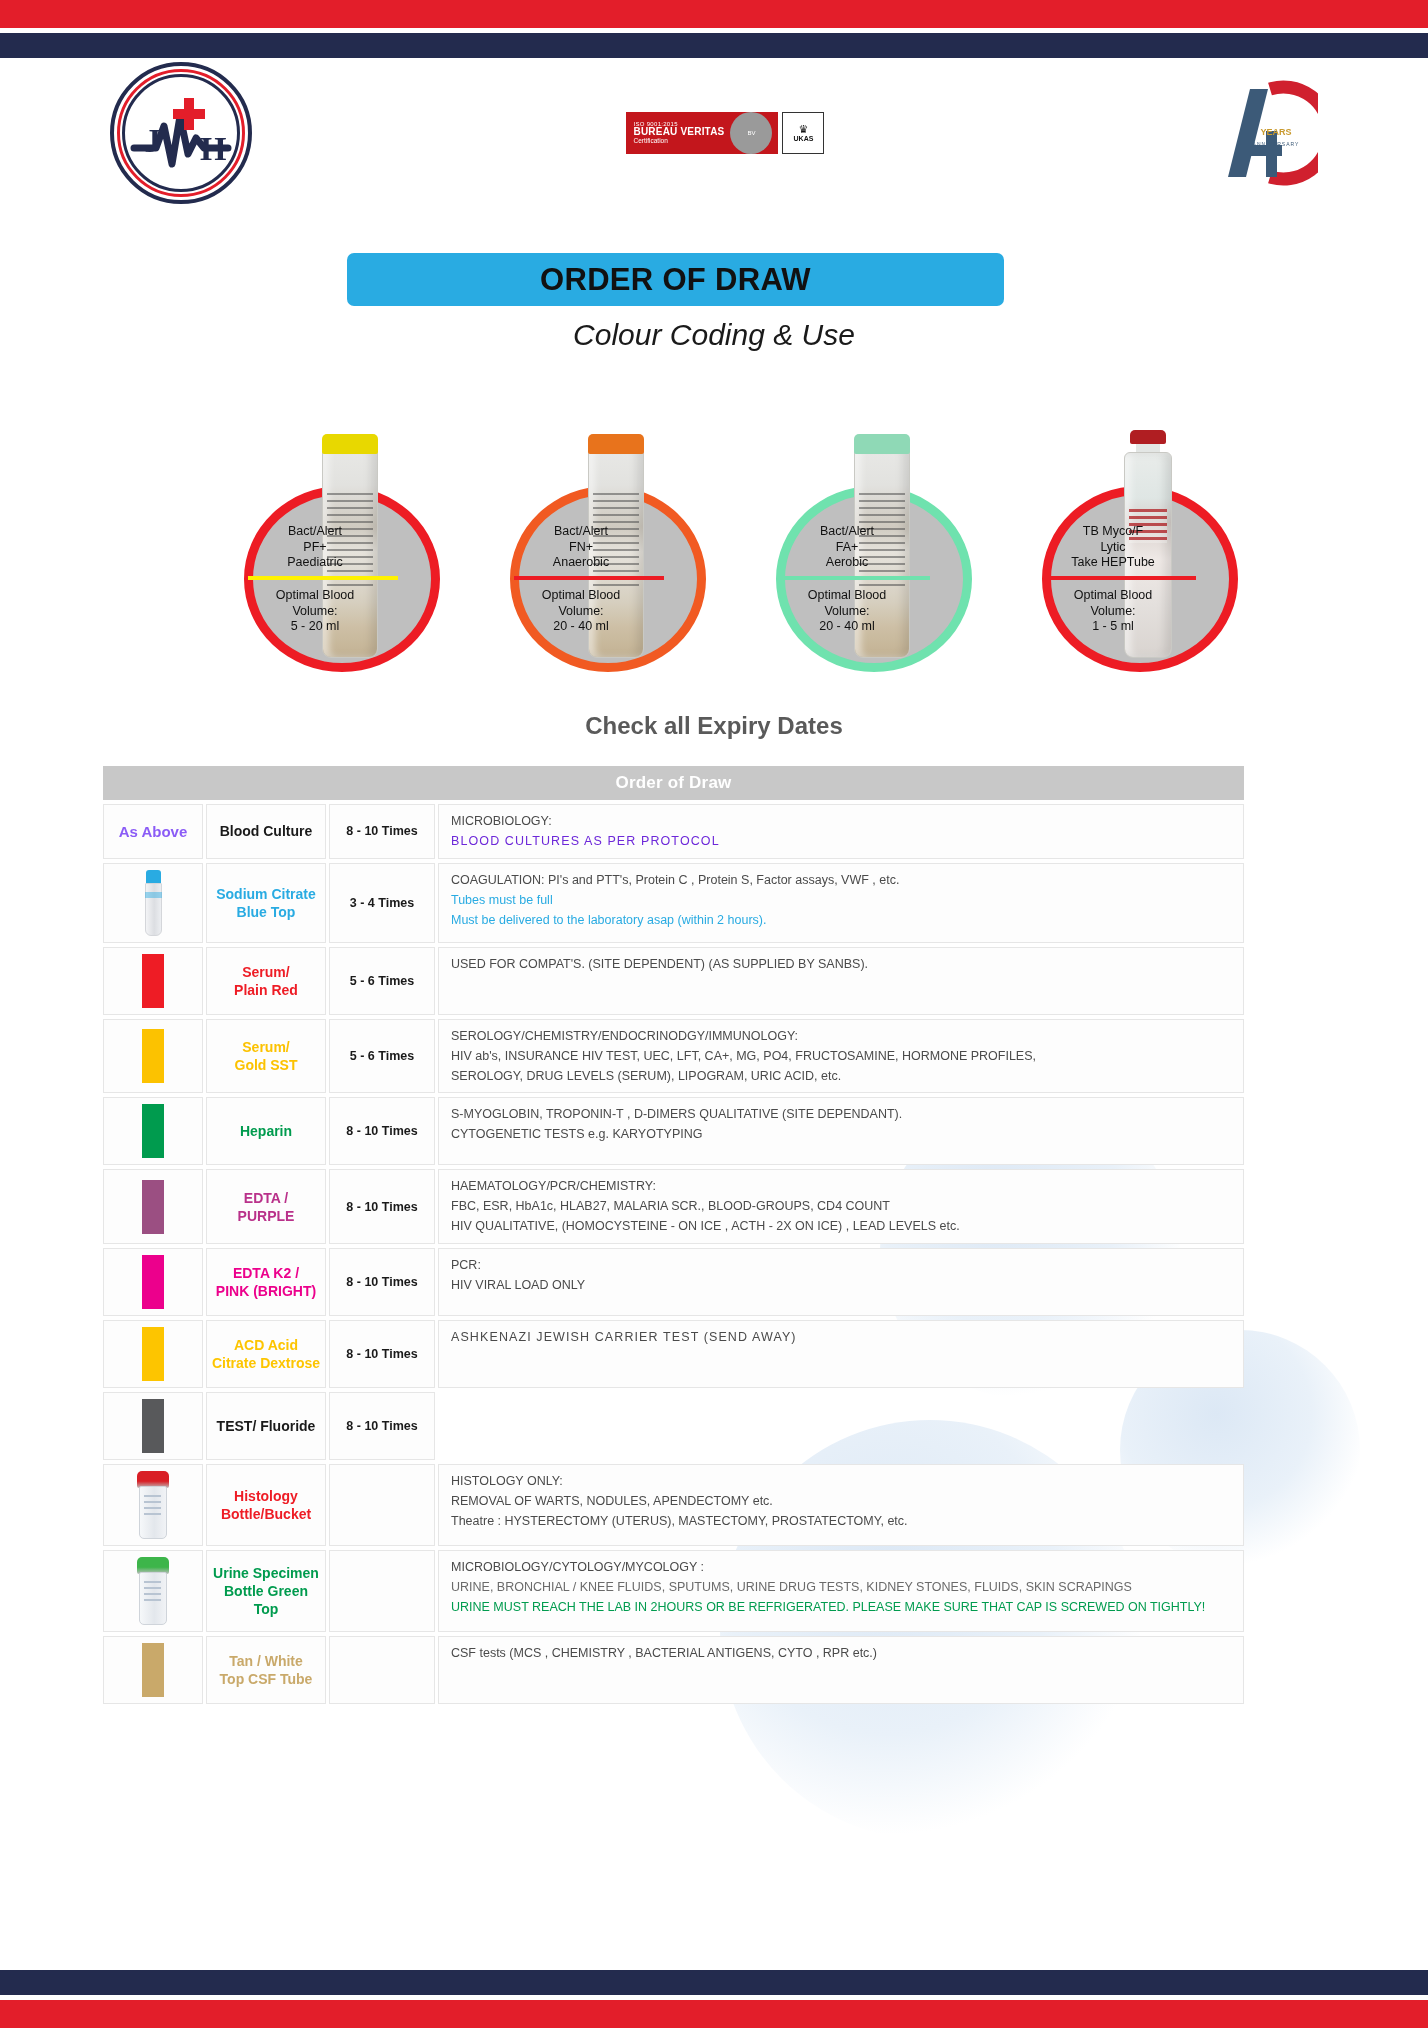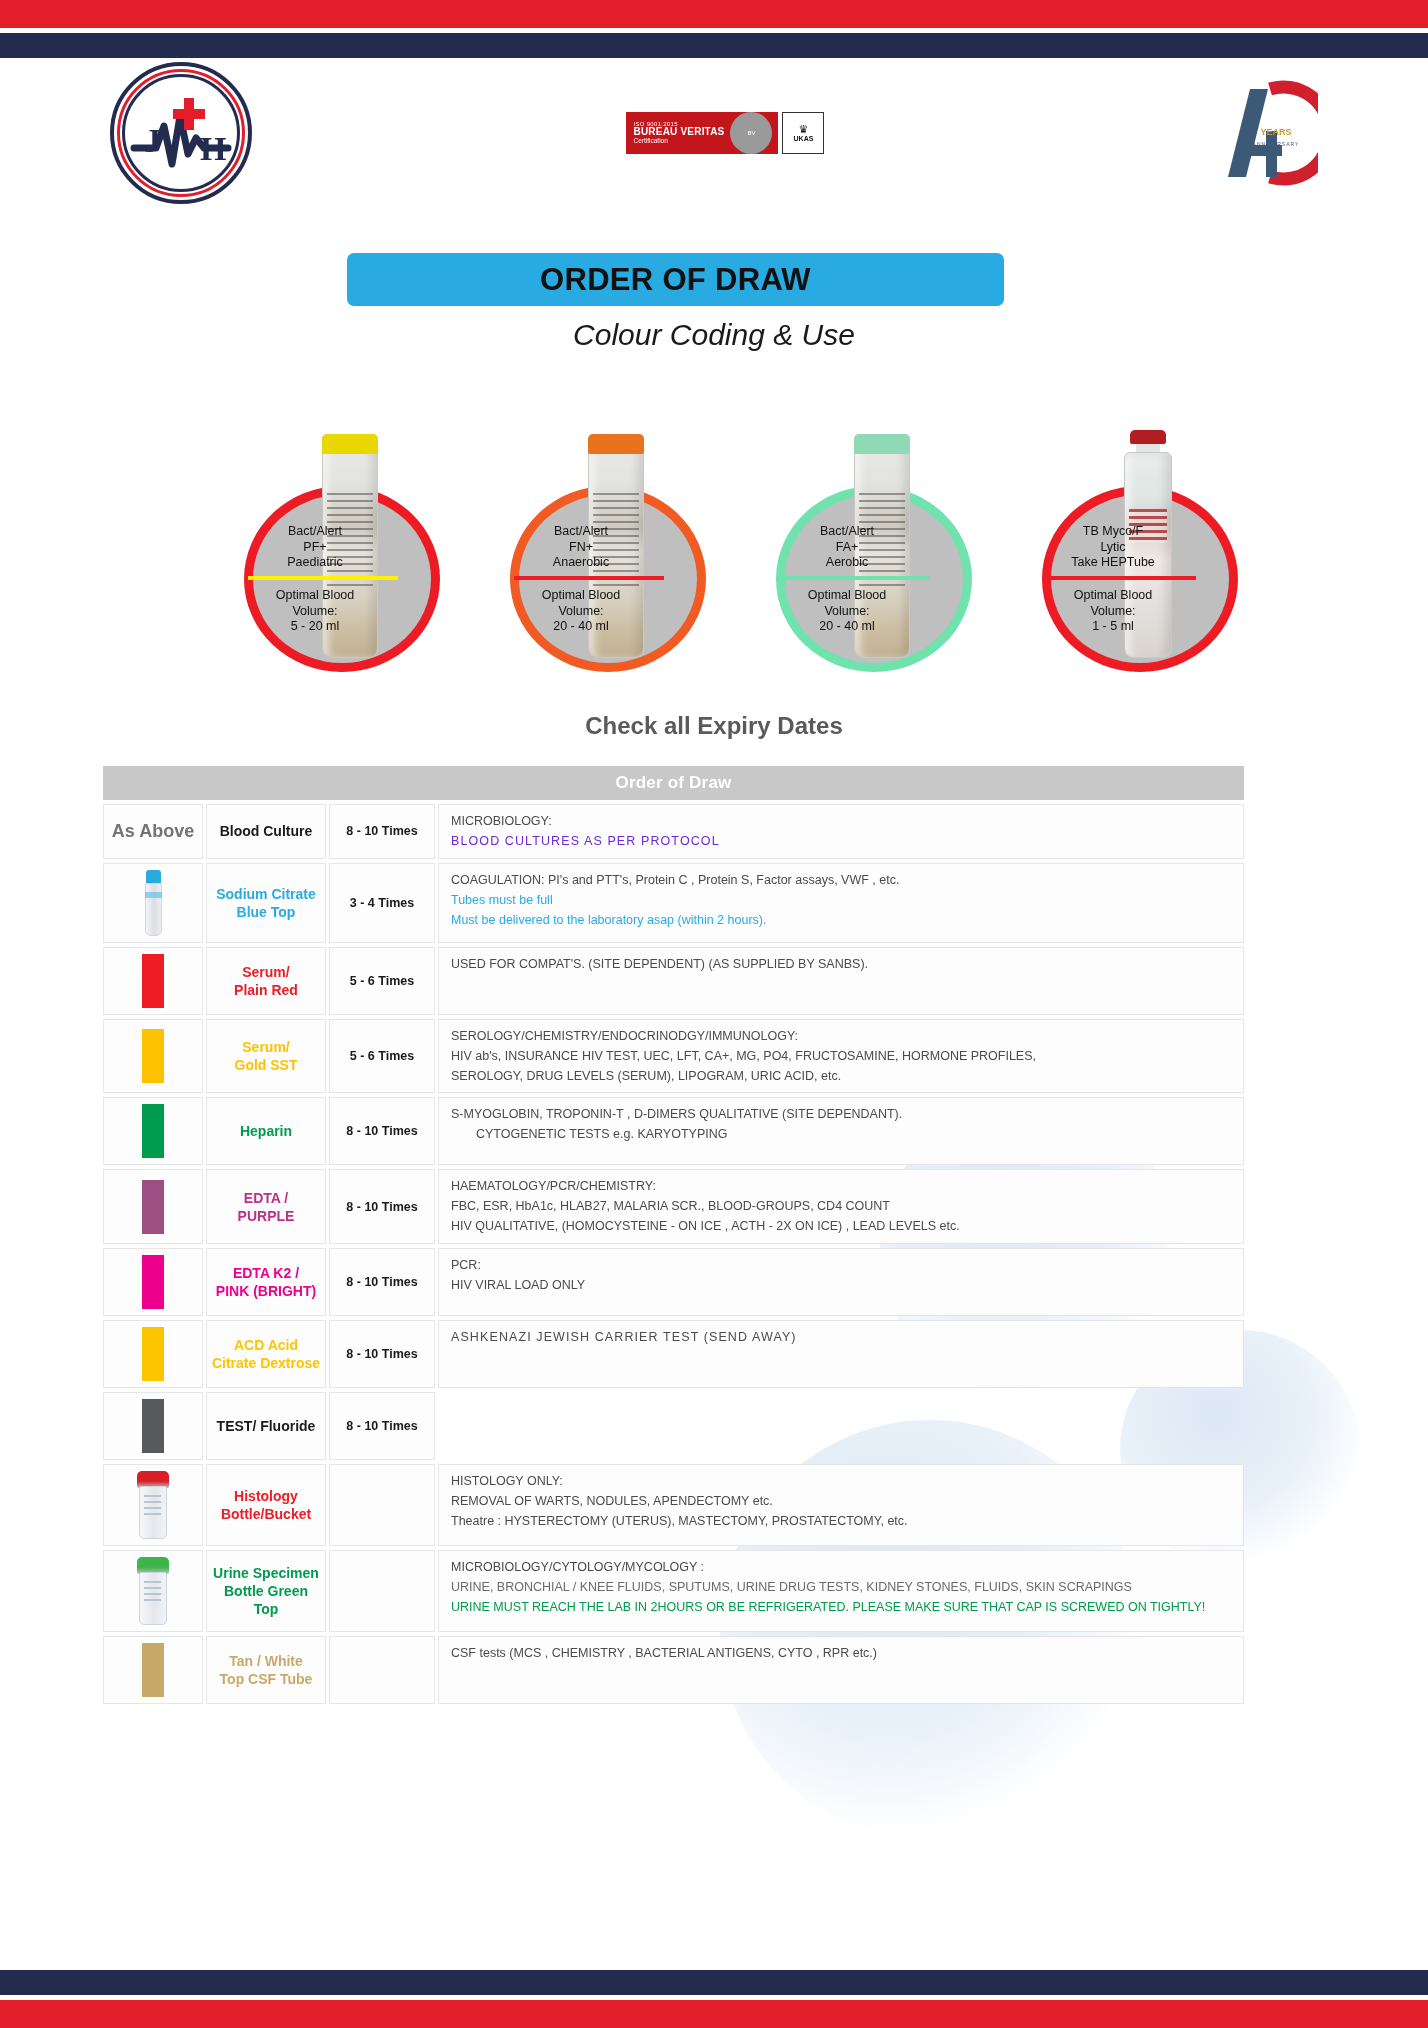--- a/index.html
+++ b/index.html
@@ -246,21 +246,21 @@
     </div>
   </div>
 
 <div class="expiry-note">Check all Expiry Dates</div>
 
 <div class="table-wrap">
   <div class="tbl-title">Order of Draw</div>
   <div id="tbody">
       <div class="trow">
         <div class="td td-colour">
-          <span style="font-size:18px;font-weight:bold;color:#737373">As Above</span>
+          <span style="font-size:15px;font-weight:bold;color:#8b5cf6">As Above</span>
         </div>
         <div class="td td-type" style="color: rgb(26, 26, 26);">Blood Culture</div>
         <div class="td td-invert">8 - 10 Times</div>
         <div class="td td-instr">
           <div class="instr-line" style="color: rgb(74, 74, 74);">MICROBIOLOGY:</div>
           <div class="instr-line" style="color: #6d28d9; letter-spacing: 1.1px;">BLOOD CULTURES AS PER PROTOCOL</div>
         </div>
       </div>
       <div class="trow">
         <div class="td td-colour">
@@ -301,21 +301,21 @@
         </div>
       </div>
       <div class="trow">
         <div class="td td-colour">
           <div class="swatch" style="background:#009B4E"></div>
         </div>
         <div class="td td-type" style="color: rgb(0, 155, 78);">Heparin</div>
         <div class="td td-invert">8 - 10 Times</div>
         <div class="td td-instr">
           <div class="instr-line" style="color: rgb(74, 74, 74);">S-MYOGLOBIN, TROPONIN-T , D-DIMERS QUALITATIVE (SITE DEPENDANT).</div>
-          <div class="instr-line" style="color: rgb(74, 74, 74); margin-left: 25px;">CYTOGENETIC TESTS e.g.  KARYOTYPING</div>
+          <div class="instr-line" style="color: rgb(74, 74, 74);">CYTOGENETIC TESTS e.g.  KARYOTYPING</div>
         </div>
       </div>
       <div class="trow">
         <div class="td td-colour">
           <div class="swatch" style="background:#9B4F82"></div>
         </div>
         <div class="td td-type" style="color: rgb(185, 49, 138);">EDTA /<br>PURPLE</div>
         <div class="td td-invert">8 - 10 Times</div>
         <div class="td td-instr">
           <div class="instr-line" style="color: rgb(74, 74, 74);">HAEMATOLOGY/PCR/CHEMISTRY:</div>

